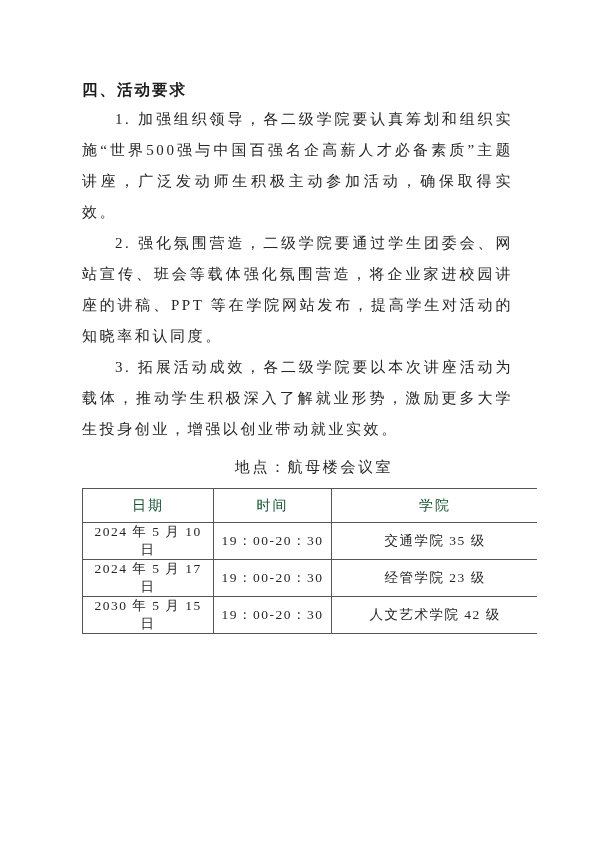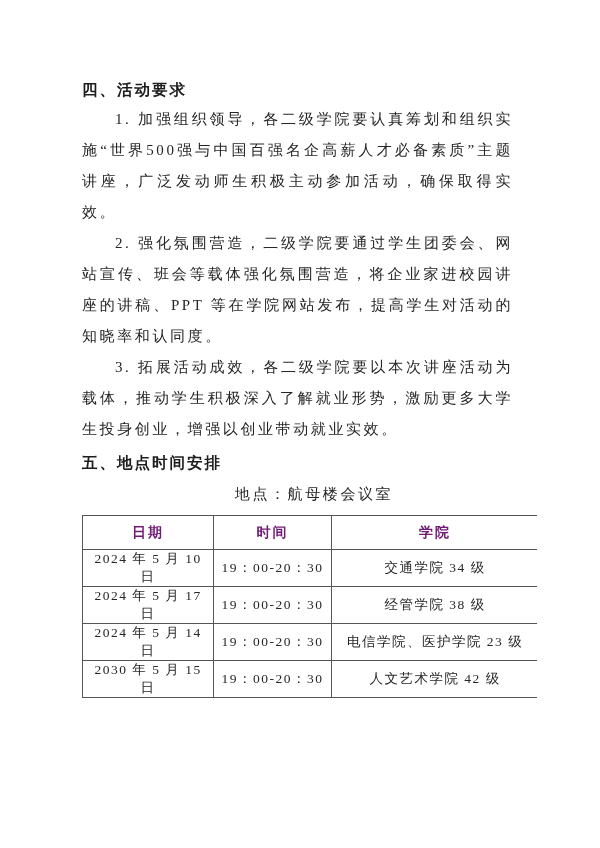--- a/index.html
+++ b/index.html
@@ -61,76 +61,70 @@
     border: 1px solid #555555;
     text-align: center;
     vertical-align: middle;
     padding: 0 2px;
     font-size: 13.5px;
     letter-spacing: 1.5px;
     color: #262626;
   }
   table.schedule th {
     height: 33px;
-    font-weight: bold;
+    font-weight: normal;
     font-size: 14px;
     letter-spacing: 2px;
-    color: #701a75;
+    color: #14532d;
   }
   table.schedule td { height: 31px; }
   .col-date { width: 131px; }
   .col-time { width: 118px; }
   .col-college { width: 207px; }
 </style>
 </head>
 <body>
 
 <div class="page">
   <div class="content">
 
     <div class="sec-heading">四、活动要求</div>
 
     <p class="para para-1">1. 加强组织领导，各二级学院要认真筹划和组织实施“世界500强与中国百强名企高薪人才必备素质”主题讲座，广泛发动师生积极主动参加活动，确保取得实效。</p>
 
     <p class="para">2. 强化氛围营造，二级学院要通过学生团委会、网站宣传、班会等载体强化氛围营造，将企业家进校园讲座的讲稿、PPT 等在学院网站发布，提高学生对活动的知晓率和认同度。</p>
 
     <p class="para">3. 拓展活动成效，各二级学院要以本次讲座活动为载体，推动学生积极深入了解就业形势，激励更多大学生投身创业，增强以创业带动就业实效。</p>
 
-    <div class="sec-heading heading-2">五、地点时间安排</div>
 
     <p class="location-line">地点：航母楼会议室</p>
 
     <table class="schedule">
       <colgroup>
         <col class="col-date">
         <col class="col-time">
         <col class="col-college">
       </colgroup>
       <thead>
         <tr>
           <th>日期</th>
           <th>时间</th>
           <th>学院</th>
         </tr>
       </thead>
       <tbody>
         <tr>
           <td>2024 年 5 月 10 日</td>
           <td>19：00-20：30</td>
-          <td>交通学院 34 级</td>
+          <td>交通学院 35 级</td>
         </tr>
         <tr>
           <td>2024 年 5 月 17 日</td>
           <td>19：00-20：30</td>
-          <td>经管学院 38 级</td>
-        </tr>
-        <tr>
-          <td>2024 年 5 月 14 日</td>
-          <td>19：00-20：30</td>
-          <td>电信学院、医护学院 23 级</td>
+          <td>经管学院 23 级</td>
         </tr>
         <tr>
           <td>2030 年 5 月 15 日</td>
           <td>19：00-20：30</td>
           <td>人文艺术学院 42 级</td>
         </tr>
       </tbody>
     </table>
 
   </div>

